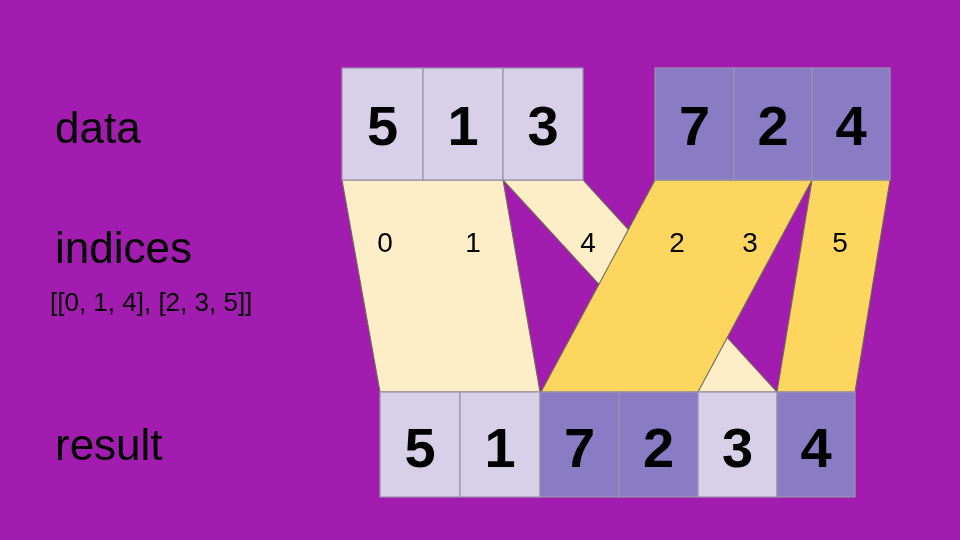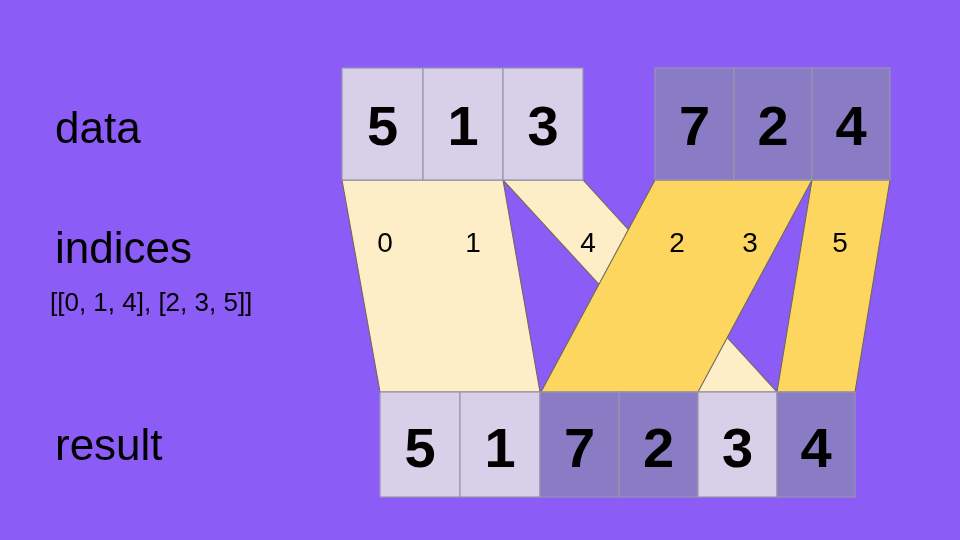--- a/index.html
+++ b/index.html
@@ -10,21 +10,21 @@
   body {
     width: 960px;
     height: 540px;
     overflow: hidden;
     font-family: "Liberation Sans", sans-serif;
   }
   #stage {
     position: relative;
     width: 960px;
     height: 540px;
-    background: #8b5cf6;
+    background: #a21caf;
   }
   #diagram-svg {
     position: absolute;
     left: 0;
     top: 0;
     width: 960px;
     height: 540px;
   }
   .row-label {
     font-family: "Liberation Sans", sans-serif;

